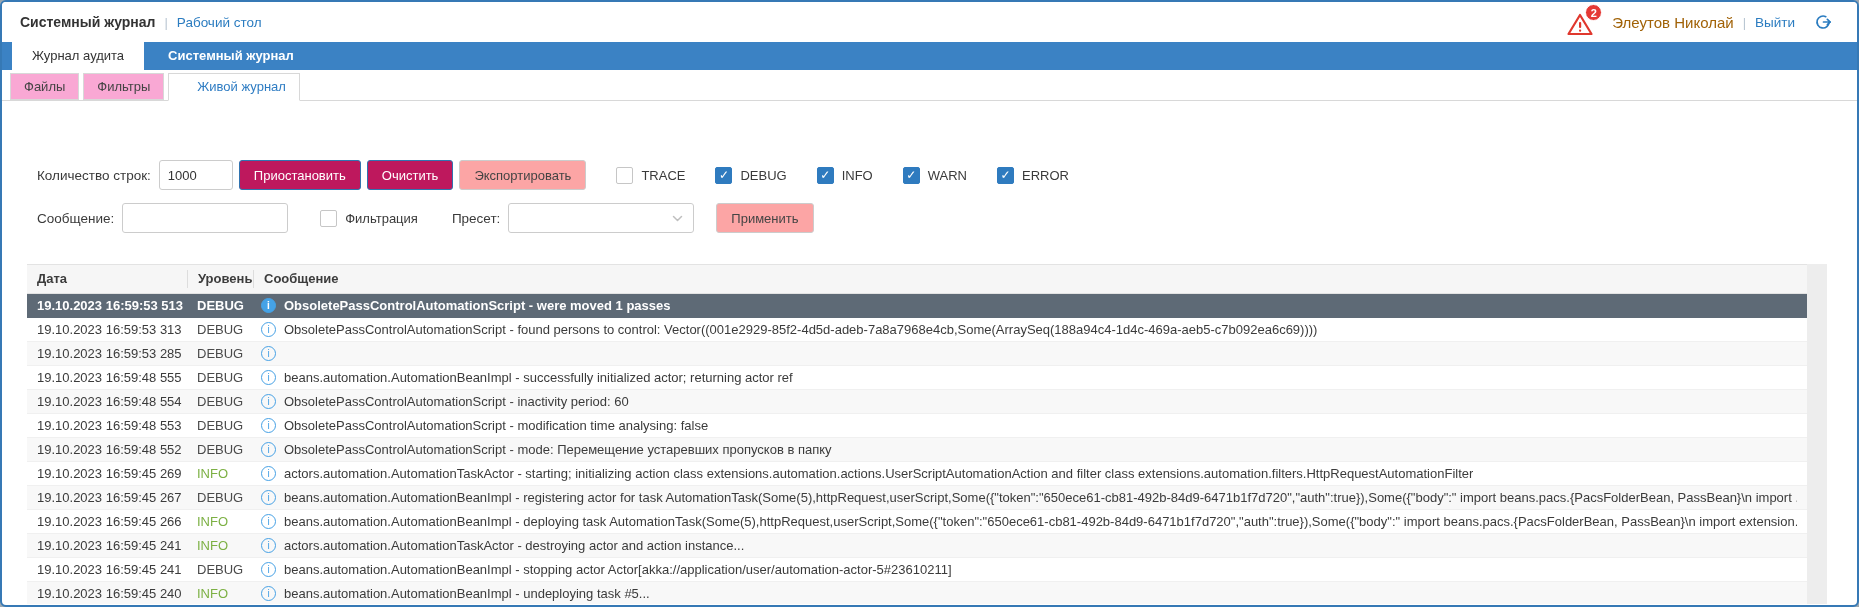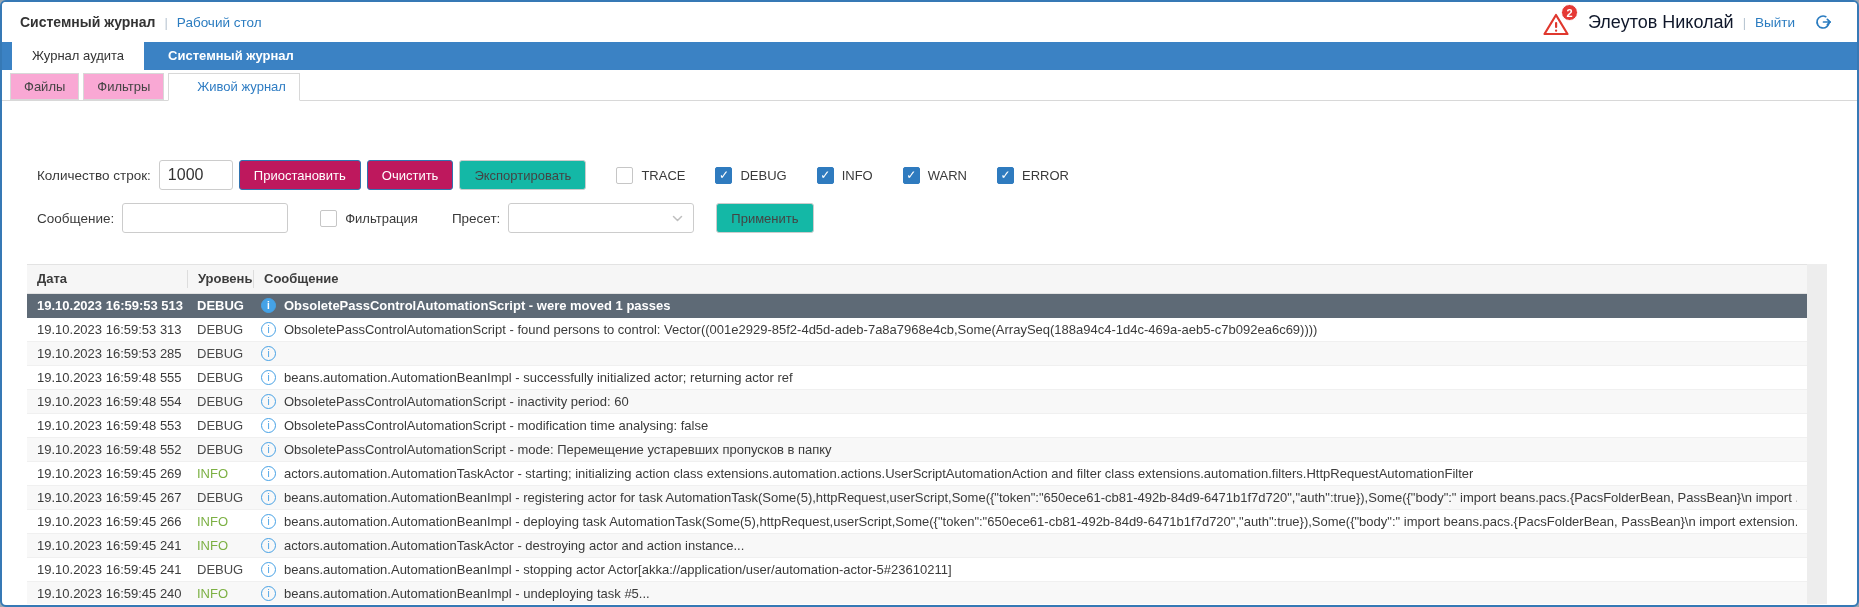--- a/index.html
+++ b/index.html
@@ -16,21 +16,21 @@
   .sep { color:#b9c6d2; margin:0 9px; font-size:13px; }
   .link { color:#2b7cc0; font-size:13.5px; text-decoration:none; cursor:pointer; }
   .topbar .spacer { flex:1; }
   .alert-wrap { position:relative; margin-right:16px; width:30px; height:28px; }
   .alert-wrap svg { position:absolute; left:0; top:4px; }
   .badge {
     position:absolute; top:-4px; right:-6px; min-width:17px; height:17px; padding:0 4px;
     background:#e53935; color:#fff; border-radius:9px; font-size:11px; font-weight:700;
     display:flex; align-items:center; justify-content:center; border:1px solid #fff;
   }
-  .username { font-size:18px; color:#0f172a; }
+  .username { font-size:15px; color:#a16207; }
   .logout { display:inline-flex; align-items:center; gap:20px; }
 
   
   .maintabs { height:28px; background:#3b82c4; display:flex; align-items:stretch; padding-left:10px; }
   .mtab { line-height:28px; font-size:13px; padding:0 24px; color:#fff; font-weight:700; cursor:pointer; }
   .mtab.active { background:#fff; color:#333; font-weight:400; padding:0 20px; }
 
   
   .subtabs { display:flex; align-items:flex-end; padding:3px 0 0 8px; border-bottom:1px solid #d8d8d8; background:#fff; }
   .stab {
@@ -39,28 +39,28 @@
   }
   .stab.active { background:#fff; color:#2e7cc3; border-bottom:1px solid #fff; margin-bottom:-1px; line-height:26px;padding-left:28px; }
 
   
   .controls { padding:59px 0 0 35px; }
   .crow { display:flex; align-items:center; }
   .crow + .crow { margin-top:13px; }
   .lbl { font-size:13.5px; color:#3a3a3a; }
   input.txt {
     height:30px; border:1px solid #ccc; border-radius:3px; padding:0 8px;
-    font-size:16px; color:#333; font-family:"Liberation Sans", sans-serif; outline:none;
+    font-size:13px; color:#333; font-family:"Liberation Sans", sans-serif; outline:none;
   }
   .num { width:74px; margin-left:8px; }
   .msg-input { width:166px; margin-left:8px; }
   .btn { height:30px; padding:0 14px; font-size:13px; border-radius:3px; margin-left:6px; cursor:pointer;
          font-family:"Liberation Sans", sans-serif; }
   .btn.primary { background:#be185d; color:#fff; border:1px solid #3174b0; }
-  .btn.secondary { background:#14b8a6; color:#444; border:1px solid #ccc; }
+  .btn.secondary { background:#fca5a5; color:#444; border:1px solid #ccc; }
   .levels { display:flex; }
   .lvl { display:flex; align-items:center; margin-left:30px; cursor:pointer; }
   .cb {
     width:17px; height:17px; border:1px solid #c6c6c6; border-radius:2px; background:#fff;
     display:inline-flex; align-items:center; justify-content:center; font-size:12px; flex:none;
   }
   .cb.checked { background:#2f7bbf; border-color:#2f7bbf; color:#fff; }
   .cb-label { margin-left:8px; font-size:13px; color:#3a3a3a; }
   .filter-wrap { margin-left:32px; }
   .preset-lbl { margin-left:34px; }

